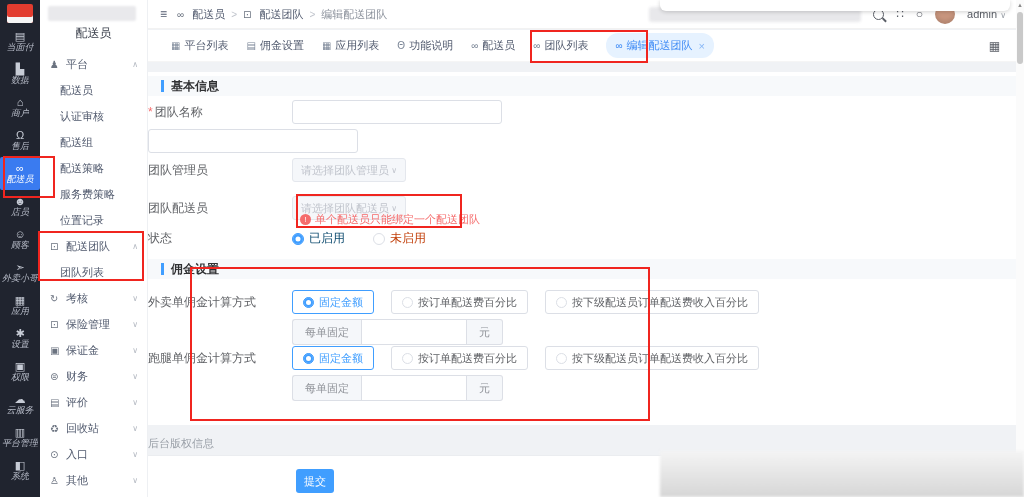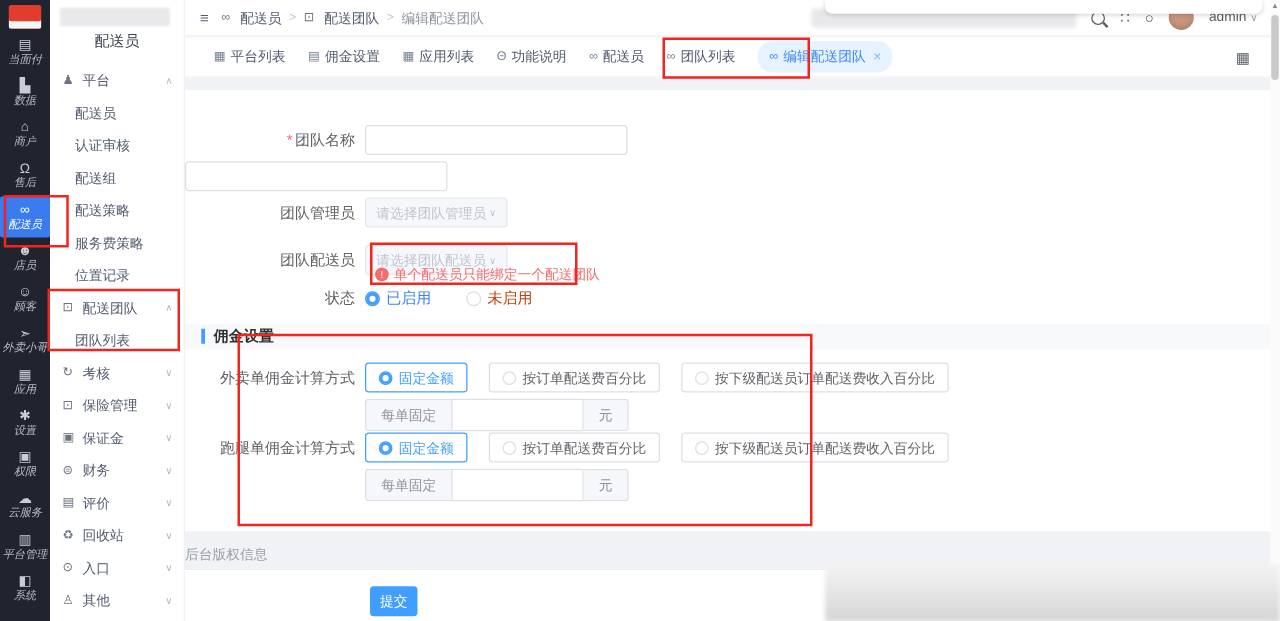--- a/index.html
+++ b/index.html
@@ -48,30 +48,30 @@
   .tab.active { background:#e6f2ff; color:#3d8af5; padding:5px 9px; border-radius:12px; }
   .tab.active .ic { color:#3d8af5; }
   .tab .close { font-size:11px; color:#86b6f7; margin-left:2px; }
   .tabbar-grid { margin-left:auto; margin-right:16px; font-size:12px; color:#5a5e66; cursor:pointer; }
   
   .card { position:absolute; left:148px; top:72px; width:868px; height:353px; background:#fff; z-index:1; }
   .strip { position:absolute; left:0; width:100%; height:20px; background:#f7f9fb; display:flex; align-items:center; padding-left:13px; }
   .strip .bar { width:3px; height:12px; background:#409eff; margin-right:7px; }
   .strip .t { font-size:12px; font-weight:bold; color:#303133; }
   .frow { position:absolute; left:0; display:flex; align-items:center; }
-  .flbl { width:144px; text-align:right; font-size:12px; color:#606266; padding-right:8px; flex-shrink:0; }
+  .flbl { width:144px; text-align:left; font-size:12px; color:#606266; padding-right:8px; flex-shrink:0; }
   .req { color:#f56c6c; margin-right:2px; }
   .txt { width:210px; height:24px; border:1px solid #dcdfe6; border-radius:3px; font-size:11px; padding:0 8px; color:#303133; outline:none; }
   .sel { width:114px; height:24px; border:1px solid #e4e7ed; border-radius:3px; background:#f5f7fa; color:#c0c4cc; font-size:11px; display:flex; align-items:center; justify-content:space-between; padding:0 8px; cursor:pointer; }
   .sel .caret { font-size:8px; color:#c0c4cc; }
   .warn { position:absolute; left:152px; display:flex; align-items:center; gap:4px; font-size:11px; color:#f56c6c; }
   .warn .mark { width:11px; height:11px; border-radius:50%; background:#f56c6c; color:#fff; font-size:8px; line-height:11px; text-align:center; flex-shrink:0; }
   .radio { display:flex; align-items:center; gap:5px; font-size:12px; color:#c2410c; cursor:pointer; }
   .rdot { width:12px; height:12px; border-radius:50%; border:1px solid #dcdfe6; background:#fff; }
-  .radio.on { color:#3b82f6; }
+  .radio.on { color:#0c4a6e; }
   .radio.on .rdot { border-color:#409eff; background:#409eff; box-shadow:inset 0 0 0 2.5px #409eff, inset 0 0 0 5px #fff; }
   .rgroup { display:flex; gap:17px; }
   .rbox { height:24px; border:1px solid #dcdfe6; border-radius:3px; display:flex; align-items:center; gap:5px; padding:0 10px; font-size:11px; color:#606266; cursor:pointer; white-space:nowrap; }
   .rbox .rdot { width:11px; height:11px; }
   .rbox.sel2 { border-color:#409eff; color:#409eff; }
   .rbox.sel2 .rdot { border-color:#409eff; background:#409eff; box-shadow:inset 0 0 0 2px #409eff, inset 0 0 0 4.5px #fff; }
   .igroup { display:flex; height:26px; font-size:11px; }
   .ig-pre { background:#f5f7fa; border:1px solid #dcdfe6; border-right:none; border-radius:3px 0 0 3px; display:flex; align-items:center; padding:0 12px; color:#909399; }
   .ig-input { width:106px; border:1px solid #dcdfe6; outline:none; font-size:11px; padding:0 6px; }
   .ig-suf { background:#f5f7fa; border:1px solid #dcdfe6; border-left:none; border-radius:0 3px 3px 0; display:flex; align-items:center; padding:0 12px; color:#909399; }
@@ -276,20 +276,24 @@
     </div>
   <div class="tab active">
       <span class="ic">∞</span>
       <span>编辑配送团队</span>
       <span class="close">×</span>
     </div>
   <span class="tabbar-grid">▦</span>
 </div>
 
 <div class="card">
+  <div class="strip" style="top:4px">
+    <span class="bar"></span>
+    <span class="t">基本信息</span>
+  </div>
 
   <div class="frow" style="top:28px">
     <span class="flbl"><span class="req">*</span><span>团队名称</span></span>
     <input class="txt" value="" style="">
   </div>
 
   <div class="frow" style="top:57px">
     <input class="txt" value="" style="">
   </div>
 

